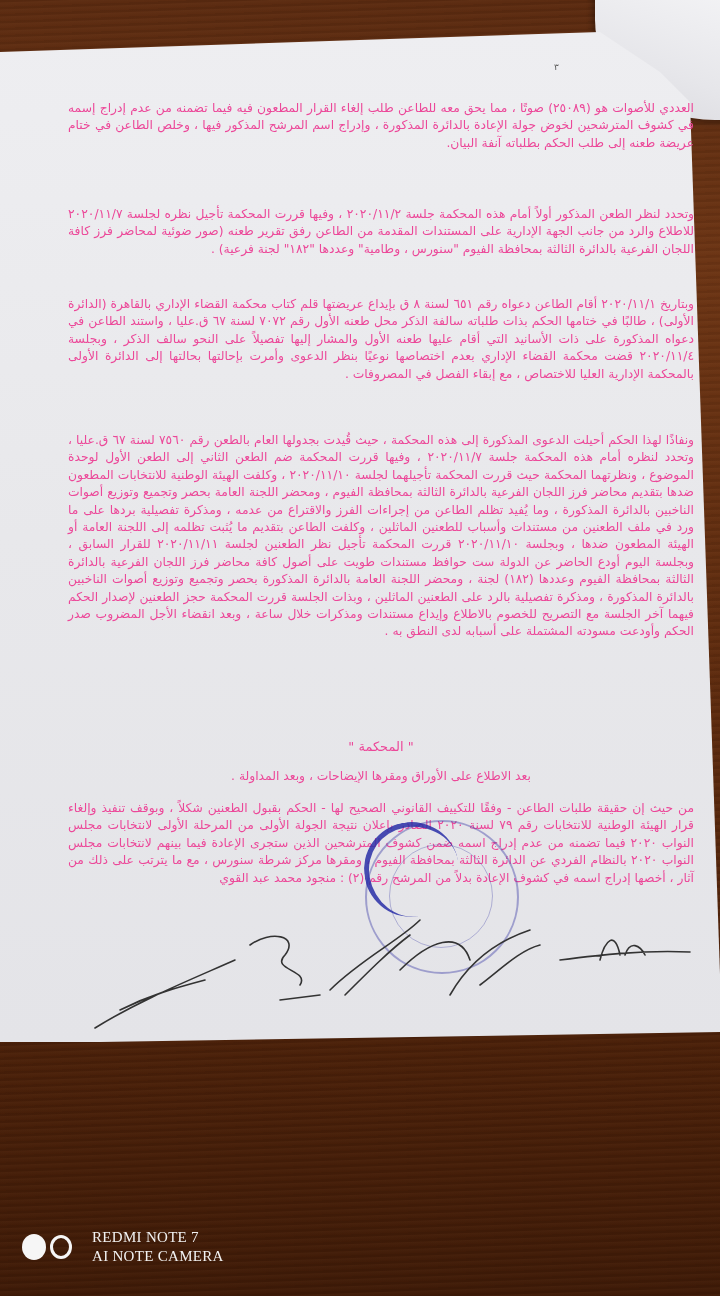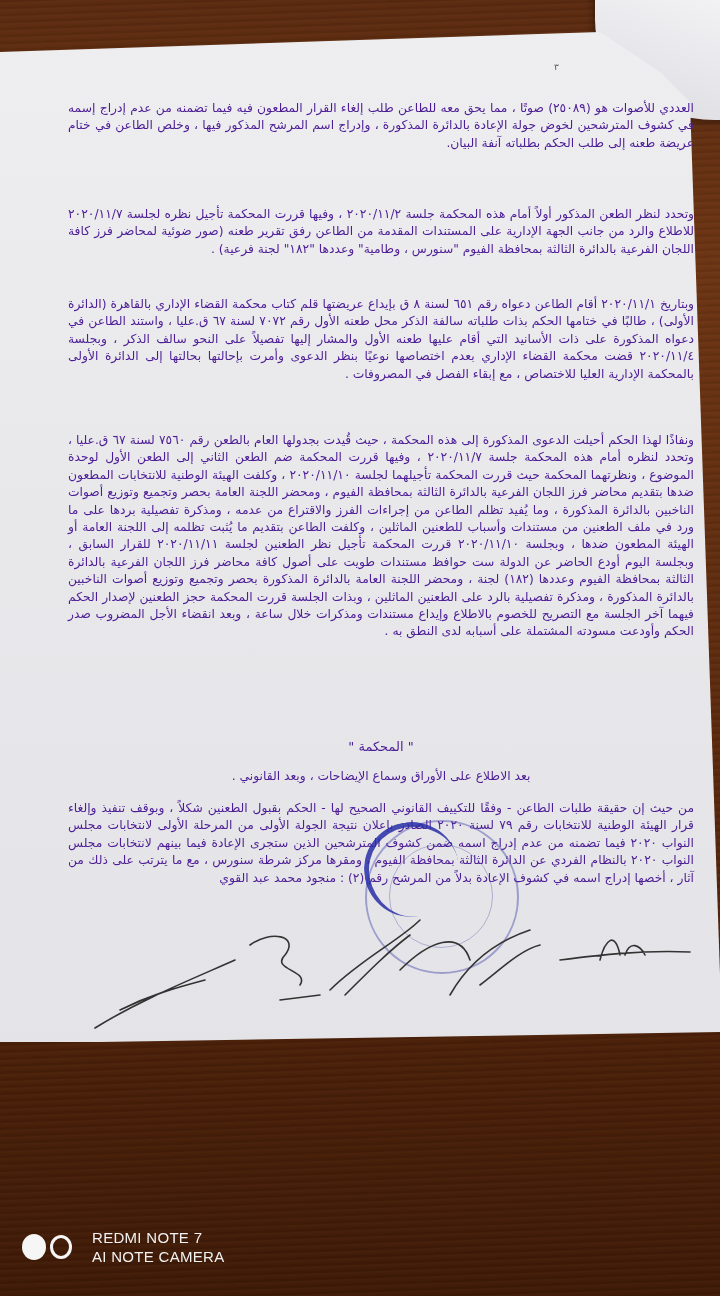--- a/index.html
+++ b/index.html
@@ -23,21 +23,21 @@
     background: linear-gradient(180deg,#eeeef1 0%,#e8e8eb 50%,#e4e4e8 100%);
     clip-path: polygon(0 20px, 600px 0, 660px 40px, 690px 70px, 722px 1000px, 100px 1010px, 0 1010px);
   }
   .page-number {
     position:absolute; left:554px; top:62px; font-size:9px; color:#555;
   }
   .text-block {
     position:absolute; left:68px; width:626px;
     direction:rtl; text-align:justify; text-align-last:right;
     font-family: "DejaVu Sans", sans-serif;
-    font-size:12.3px; line-height:17.4px; color:#4c1d95;
+    font-size:12.3px; line-height:17.4px; color:#ec4899;
   }
   .centered { text-align:center; text-align-last:center; }
   .heading { font-size:13px; }
   .stamp {
     position:absolute; left:365px; top:820px; width:150px; height:150px;
     border:2px solid rgba(70,70,170,0.45); border-radius:50%;
   }
   .stamp::after {
     content:""; position:absolute; left:22px; top:22px; width:102px; height:102px;
     border:1.5px solid rgba(70,70,170,0.35); border-radius:50%;
@@ -47,40 +47,40 @@
     border-top:5px solid #2a2fa8; border-left:5px solid #2a2fa8; border-radius:50%;
     transform: rotate(-10deg); opacity:0.85;
   }
   .signatures { position:absolute; left:0; top:900px; width:720px; height:140px; }
   .watermark {
     position:absolute; left:22px; top:1228px; display:flex; align-items:center; gap:10px;
   }
   .wm-dot-filled { width:24px; height:26px; border-radius:50%; background:#f6f6f6; }
   .wm-dot-ring { width:22px; height:24px; border-radius:50%; border:3px solid #f6f6f6; box-sizing:border-box; margin-left:-6px; }
   .wm-text {
-    font-family:Liberation Sans, sans-serif; color:#f2f2f2; font-size:15px; line-height:19px; letter-spacing:0.3px; margin-left:10px;
+    font-family:Liberation Serif, serif; color:#f2f2f2; font-size:15px; line-height:19px; letter-spacing:0.3px; margin-left:10px;
   }
 </style>
 </head>
 <body>
 
 <div class="wood-grain"></div>
 <div class="page-curl"></div>
 
 <div class="paper"></div>
 
 <div class="page-number">٣</div>
 
 <div class="text-block" style="top:100px;">العددي للأصوات هو (٢٥٠٨٩) صوتًا ، مما يحق معه للطاعن طلب إلغاء القرار المطعون فيه فيما تضمنه من عدم إدراج إسمه في كشوف المترشحين لخوض جولة الإعادة بالدائرة المذكورة ، وإدراج اسم المرشح المذكور فيها ، وخلص الطاعن في ختام عريضة طعنه إلى طلب الحكم بطلباته آنفة البيان.</div>
 <div class="text-block" style="top:206px;">وتحدد لنظر الطعن المذكور أولاً أمام هذه المحكمة جلسة ٢٠٢٠/١١/٢ ، وفيها قررت المحكمة تأجيل نظره لجلسة ٢٠٢٠/١١/٧ للاطلاع والرد من جانب الجهة الإدارية على المستندات المقدمة من الطاعن رفق تقرير طعنه (صور ضوئية لمحاضر فرز كافة اللجان الفرعية بالدائرة الثالثة بمحافظة الفيوم "سنورس ، وطامية" وعددها "١٨٢" لجنة فرعية) .</div>
 <div class="text-block" style="top:296px;">وبتاريخ ٢٠٢٠/١١/١ أقام الطاعن دعواه رقم ٦٥١ لسنة ٨ ق بإيداع عريضتها قلم كتاب محكمة القضاء الإداري بالقاهرة (الدائرة الأولى) ، طالبًا في ختامها الحكم بذات طلباته سالفة الذكر محل طعنه الأول رقم ٧٠٧٢ لسنة ٦٧ ق.عليا ، واستند الطاعن في دعواه المذكورة على ذات الأسانيد التي أقام عليها طعنه الأول والمشار إليها تفصيلاً على النحو سالف الذكر ، وبجلسة ٢٠٢٠/١١/٤ قضت محكمة القضاء الإداري بعدم اختصاصها نوعيًا بنظر الدعوى وأمرت بإحالتها بحالتها إلى الدائرة الأولى بالمحكمة الإدارية العليا للاختصاص ، مع إبقاء الفصل في المصروفات .</div>
 <div class="text-block" style="top:432px;">ونفاذًا لهذا الحكم أحيلت الدعوى المذكورة إلى هذه المحكمة ، حيث قُيدت بجدولها العام بالطعن رقم ٧٥٦٠ لسنة ٦٧ ق.عليا ، وتحدد لنظره أمام هذه المحكمة جلسة ٢٠٢٠/١١/٧ ، وفيها قررت المحكمة ضم الطعن الثاني إلى الطعن الأول لوحدة الموضوع ، ونظرتهما المحكمة حيث قررت المحكمة تأجيلهما لجلسة ٢٠٢٠/١١/١٠ ، وكلفت الهيئة الوطنية للانتخابات المطعون ضدها بتقديم محاضر فرز اللجان الفرعية بالدائرة الثالثة بمحافظة الفيوم ، ومحضر اللجنة العامة بحصر وتجميع وتوزيع أصوات الناخبين بالدائرة المذكورة ، وما يُفيد تظلم الطاعن من إجراءات الفرز والاقتراع من عدمه ، ومذكرة تفصيلية بردها على ما ورد في ملف الطعنين من مستندات وأسباب للطعنين الماثلين ، وكلفت الطاعن بتقديم ما يُثبت تظلمه إلى اللجنة العامة أو الهيئة المطعون ضدها ، وبجلسة ٢٠٢٠/١١/١٠ قررت المحكمة تأجيل نظر الطعنين لجلسة ٢٠٢٠/١١/١١ للقرار السابق ، وبجلسة اليوم أودع الحاضر عن الدولة ست حوافظ مستندات طويت على أصول كافة محاضر فرز اللجان الفرعية بالدائرة الثالثة بمحافظة الفيوم وعددها (١٨٢) لجنة ، ومحضر اللجنة العامة بالدائرة المذكورة بحصر وتجميع وتوزيع أصوات الناخبين بالدائرة المذكورة ، ومذكرة تفصيلية بالرد على الطعنين الماثلين ، وبذات الجلسة قررت المحكمة حجز الطعنين لإصدار الحكم فيهما آخر الجلسة مع التصريح للخصوم بالاطلاع وإيداع مستندات ومذكرات خلال ساعة ، وبعد انقضاء الأجل المضروب صدر الحكم وأودعت مسودته المشتملة على أسبابه لدى النطق به .</div>
 
 <div class="text-block centered heading" style="top:738px;">" المحكمة "</div>
-<div class="text-block centered" style="top:768px;">بعد الاطلاع على الأوراق وسماع الإيضاحات ، وبعد القانوني .</div>
+<div class="text-block centered" style="top:768px;">بعد الاطلاع على الأوراق ومقرها الإيضاحات ، وبعد المداولة .</div>
 <div class="text-block" style="top:800px;">من حيث إن حقيقة طلبات الطاعن - وفقًا للتكييف القانوني الصحيح لها - الحكم بقبول الطعنين شكلاً ، وبوقف تنفيذ وإلغاء قرار الهيئة الوطنية للانتخابات رقم ٧٩ لسنة ٢٠٢٠ الصادر بإعلان نتيجة الجولة الأولى من المرحلة الأولى لانتخابات مجلس النواب ٢٠٢٠ فيما تضمنه من عدم إدراج اسمه ضمن كشوف المترشحين الذين ستجرى الإعادة فيما بينهم لانتخابات مجلس النواب ٢٠٢٠ بالنظام الفردي عن الدائرة الثالثة بمحافظة الفيوم ، ومقرها مركز شرطة سنورس ، مع ما يترتب على ذلك من آثار ، أخصها إدراج اسمه في كشوف الإعادة بدلاً من المرشح رقم (٢) : منجود محمد عبد القوي</div>
 
 <div class="stamp"></div>
 <div class="stamp-arc"></div>
 
 <svg class="signatures" viewBox="0 0 720 140">
   <g fill="none" stroke="#333" stroke-width="1.6" stroke-linecap="round">
     <path d="M95 128 C 140 100, 190 80, 235 60 M 120 110 C 150 95, 175 88, 205 80"></path>
     <path d="M250 45 C 270 30, 300 35, 285 55 C 270 70, 310 70, 300 85 M 280 100 L 320 95"></path>
     <path d="M330 90 C 360 60, 400 40, 420 20 M 345 95 C 370 70, 390 50, 410 35 M 400 70 C 430 40, 460 30, 470 60"></path>

